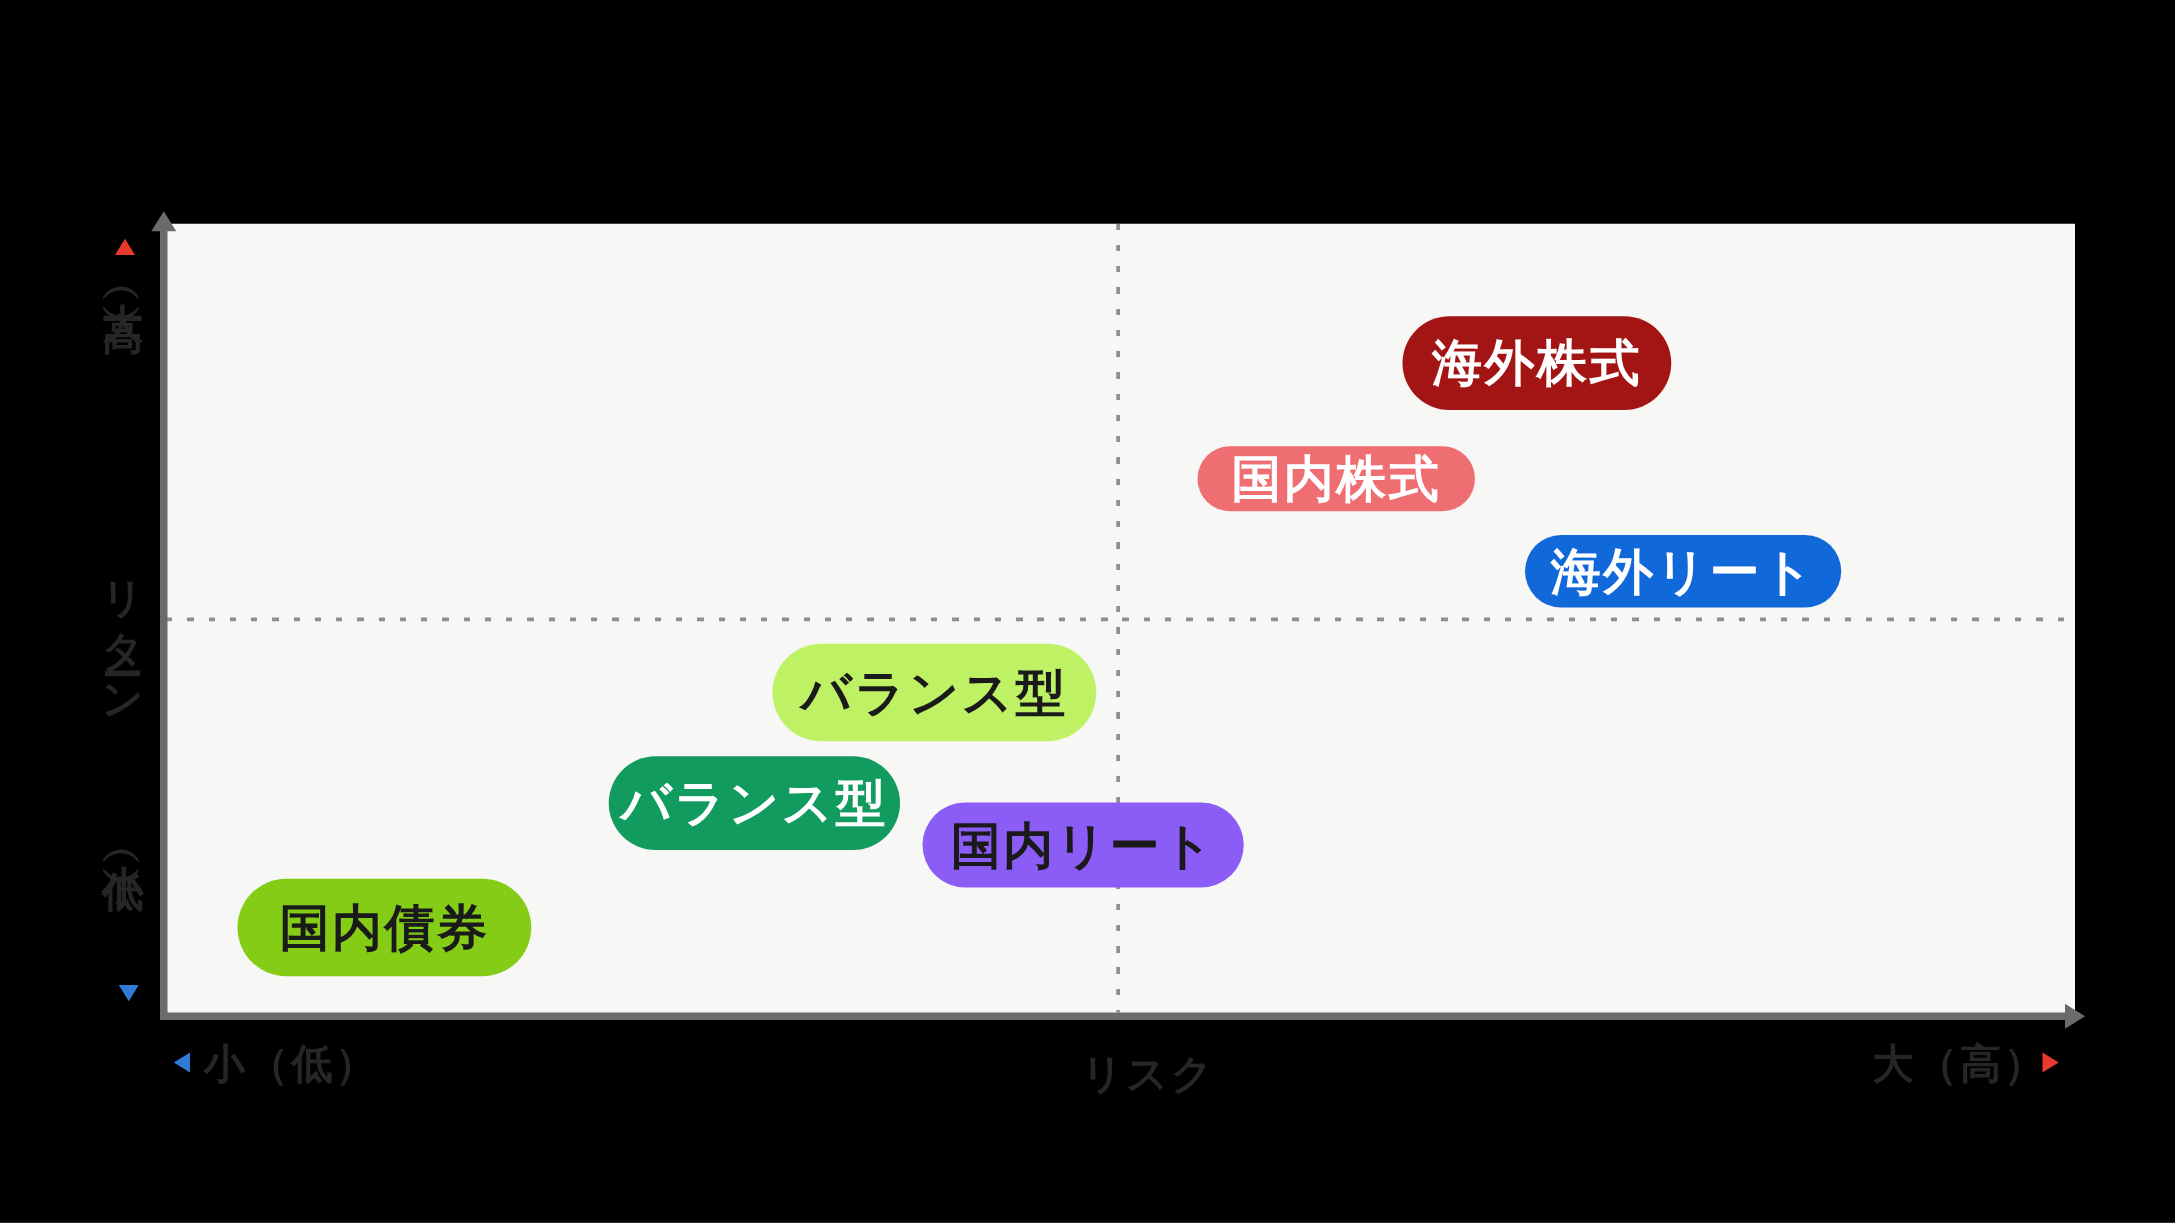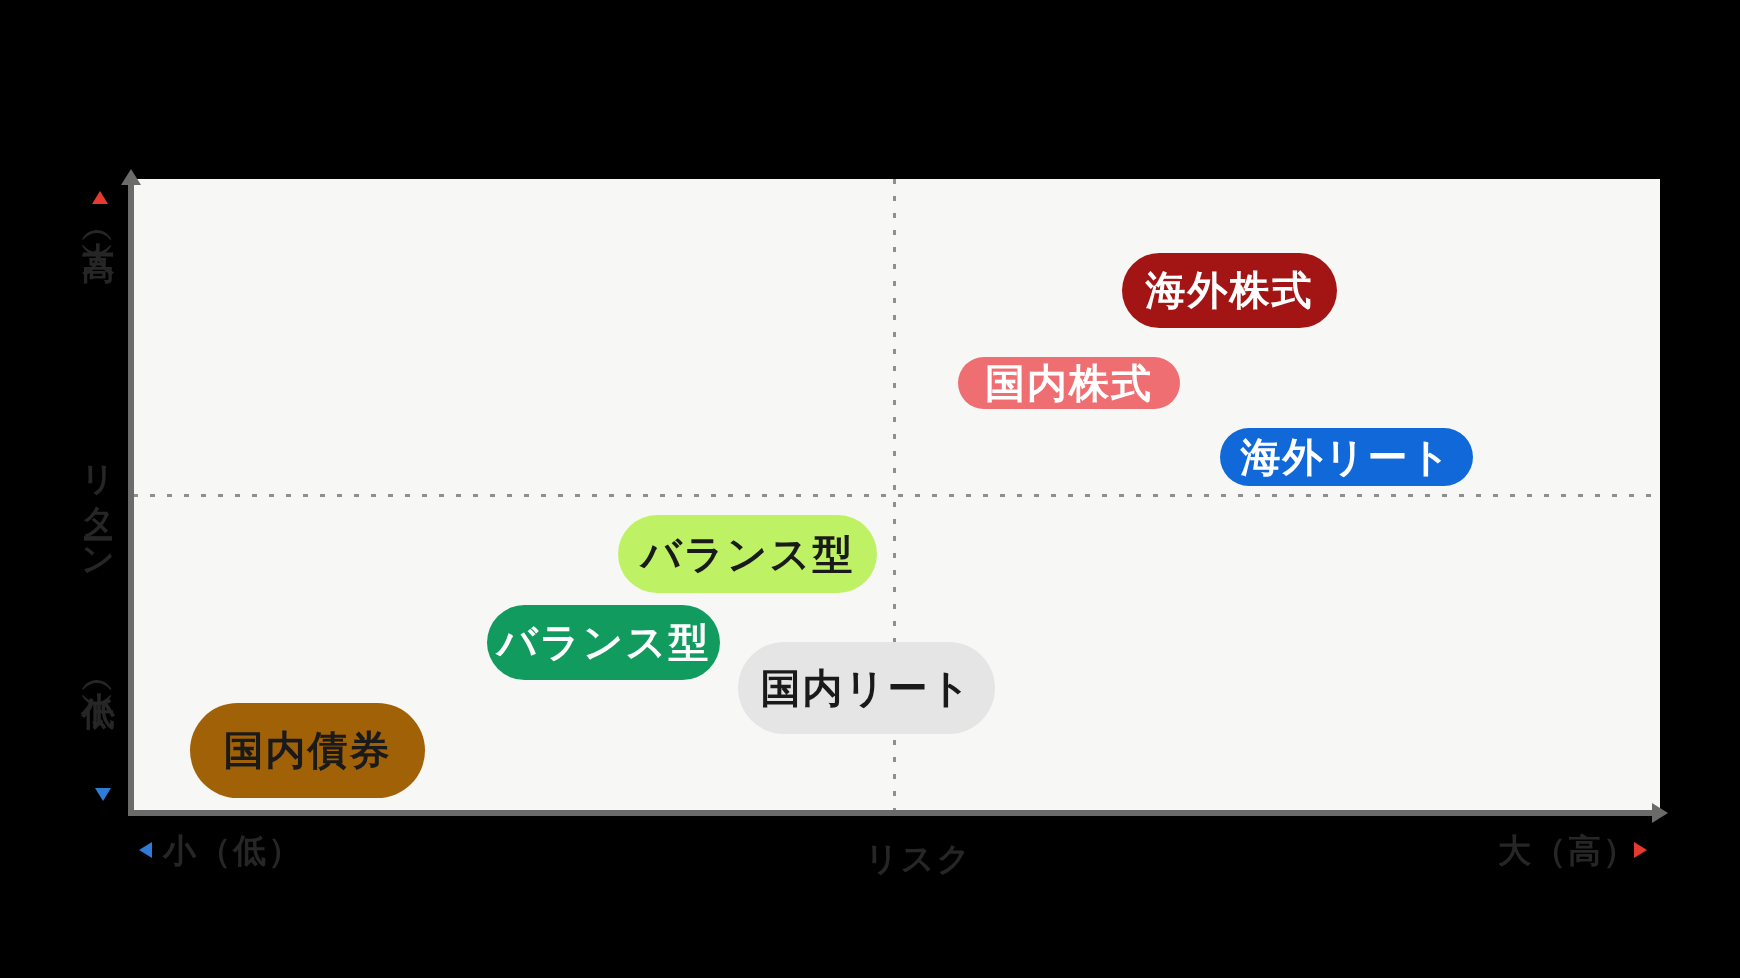--- a/index.html
+++ b/index.html
@@ -159,22 +159,22 @@
   <div class="vlabel vlabel-low" style="color: rgb(38, 38, 38);">小（低）</div>
   <div class="tri tri-down" style="border-top-color: rgb(46, 124, 214);"></div>
 
   <div class="tri tri-left" style="border-right-color: rgb(46, 124, 214);"></div>
   <div class="xlabel xlabel-low" style="color: rgb(38, 38, 38);">小（低）</div>
   <div class="xlabel xlabel-title" style="color: rgb(38, 38, 38); margin-left: 39px;">リスク</div>
   <div class="xlabel xlabel-high" style="color: rgb(38, 38, 38);">大（高）</div>
   <div class="tri tri-right" style="border-left-color: rgb(232, 57, 46);"></div>
 
   <div id="pills">
-      <div class="pill" style="left: 190px; top: 703px; width: 235px; height: 95px; background: #a16207; color: rgb(26, 26, 26);">国内債券</div>
+      <div class="pill" style="left: 190px; top: 703px; width: 235px; height: 78px; background: #84cc16; color: rgb(26, 26, 26);">国内債券</div>
       <div class="pill" style="left: 487px; top: 605px; width: 233px; height: 75px; background: rgb(17, 155, 95); color: rgb(255, 255, 255);">バランス型</div>
-      <div class="pill" style="left: 738px; top: 642px; width: 257px; height: 92px; background: #e5e5e5; color: rgb(26, 26, 26);">国内リート</div>
+      <div class="pill" style="left: 738px; top: 642px; width: 257px; height: 68px; background: #8b5cf6; color: rgb(26, 26, 26);">国内リート</div>
       <div class="pill" style="left: 618px; top: 515px; width: 259px; height: 78px; background: #bef264; color: rgb(26, 26, 26);">バランス型</div>
       <div class="pill" style="left: 958px; top: 357px; width: 222px; height: 52px; background: rgb(238, 110, 114); color: rgb(255, 255, 255);">国内株式</div>
       <div class="pill" style="left: 1220px; top: 428px; width: 253px; height: 58px; background: rgb(17, 105, 217); color: rgb(255, 255, 255);">海外リート</div>
       <div class="pill" style="left: 1122px; top: 253px; width: 215px; height: 75px; background: rgb(163, 20, 20); color: rgb(255, 255, 255);">海外株式</div>
     </div>
 
 </div>
 
 </body></html>

